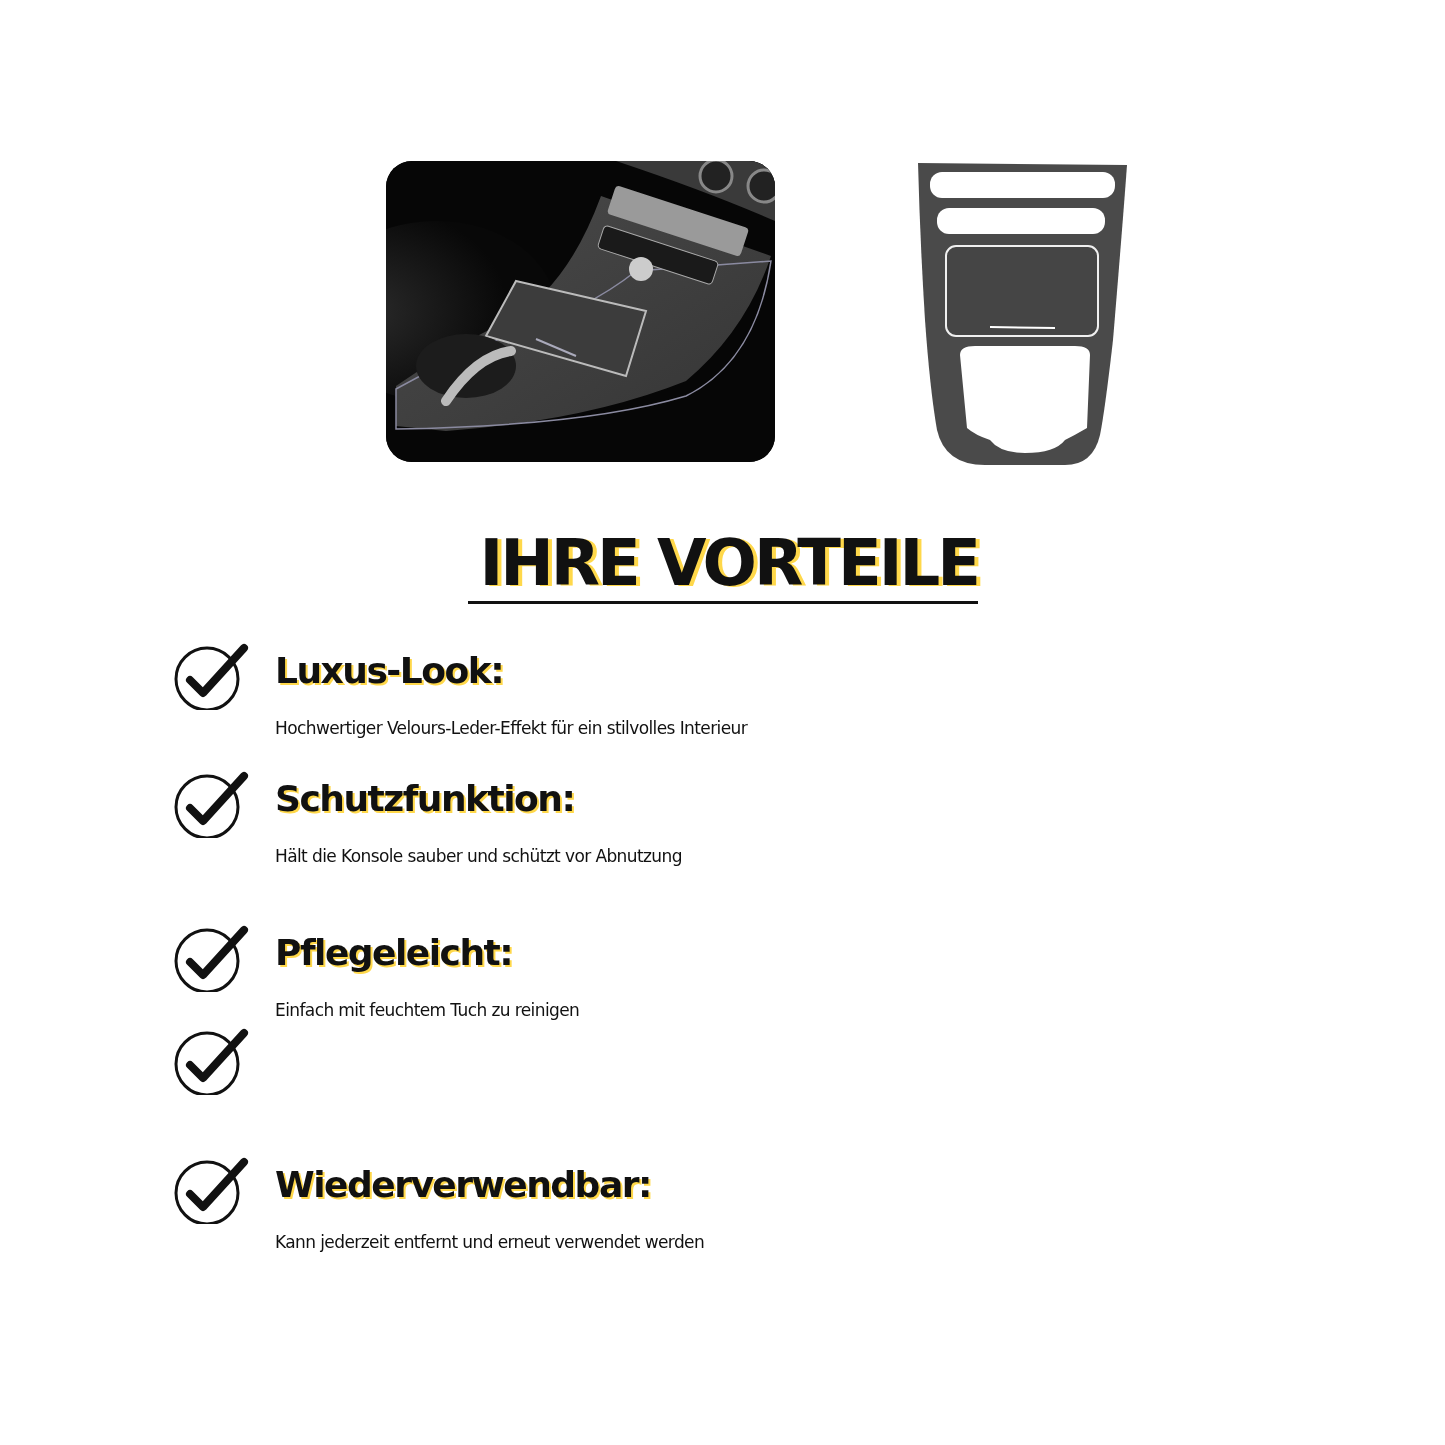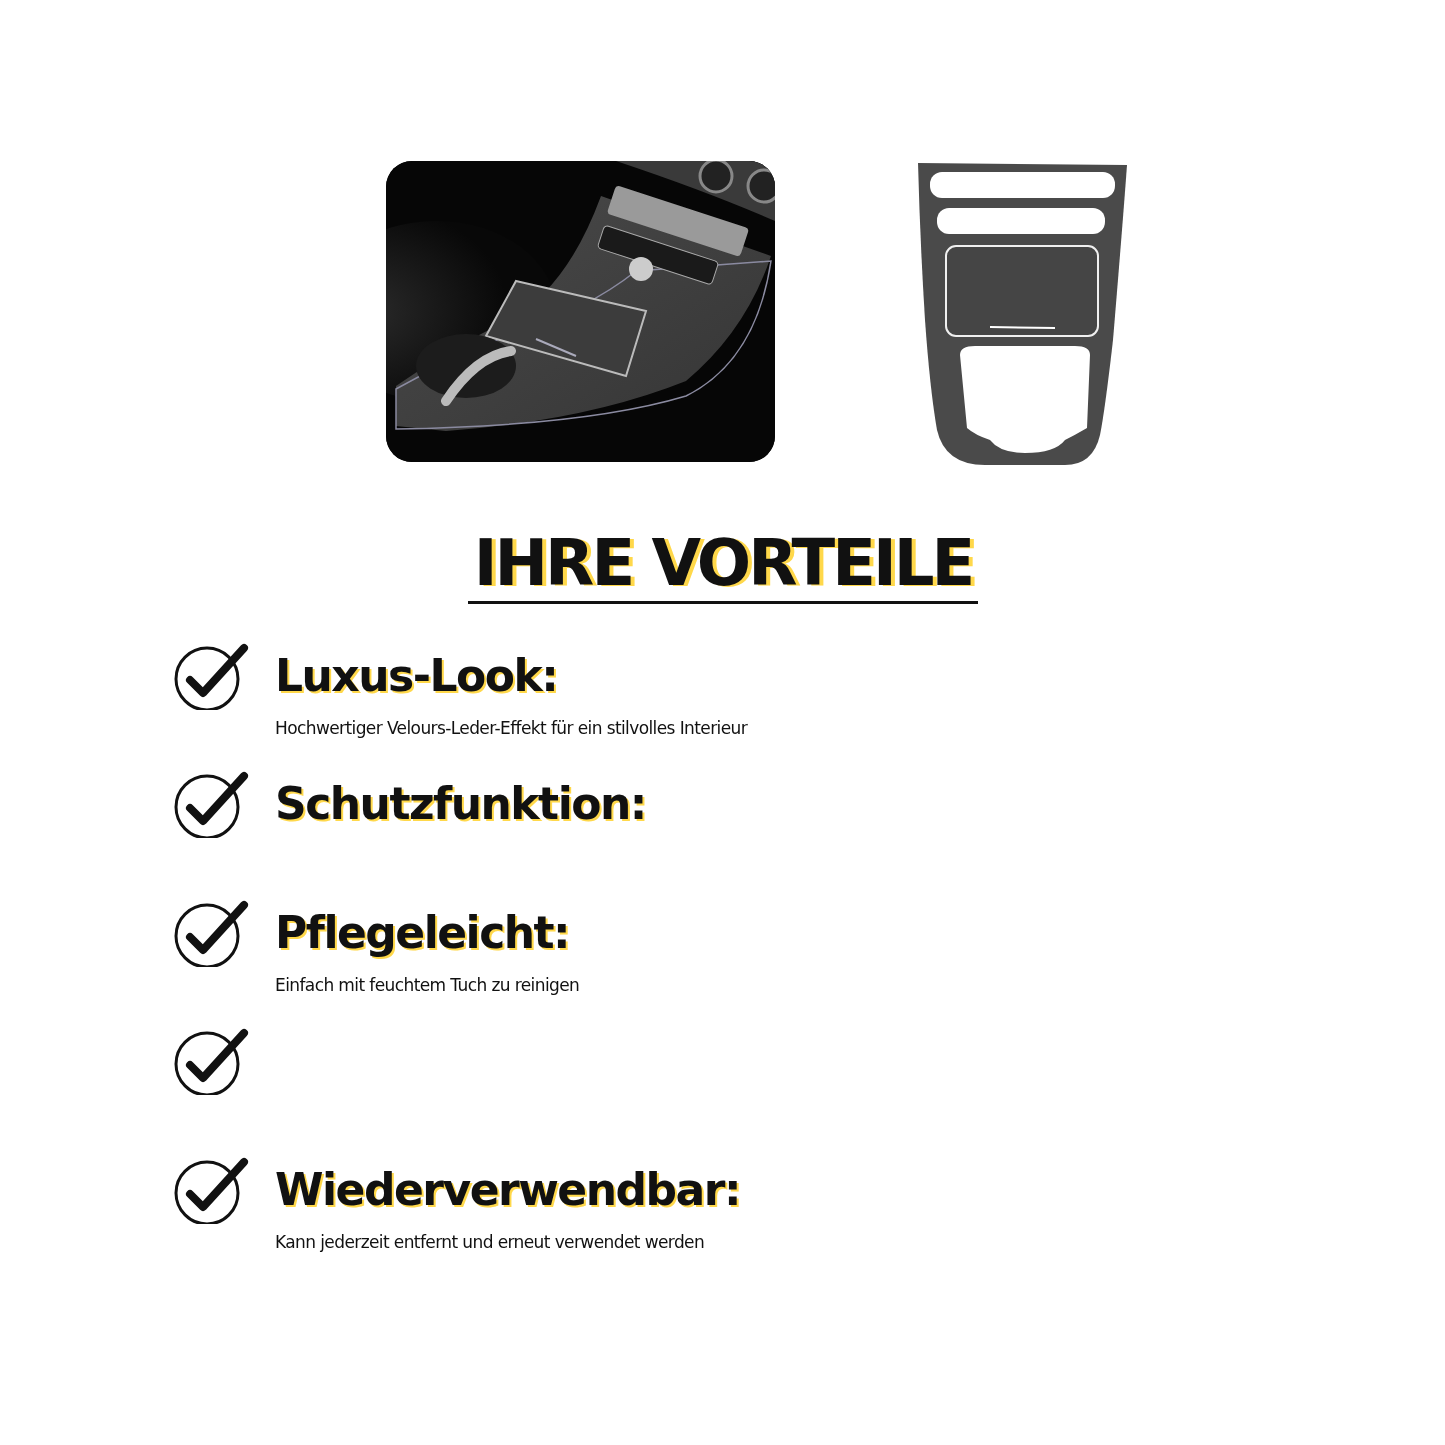--- a/index.html
+++ b/index.html
@@ -1,24 +1,24 @@
 <!DOCTYPE html>
 <html><head>
 <meta charset="utf-8">
 <style>
   html, body { margin:0; padding:0; background:#ffffff; }
   body { width:1445px; height:1445px; position:relative; overflow:hidden; font-family:"Liberation Sans", sans-serif; color:#111; }
   .photo { position:absolute; left:386px; top:161px; width:389px; height:301px; border-radius:26px; overflow:hidden; background:#070707; }
   .panel { position:absolute; left:915px; top:160px; width:216px; height:308px; }
-  .title-wrap { position:absolute; left:468px; top:528px; width:510px; height:80px; text-align:center; }
+  .title-wrap { position:absolute; left:468px; top:528px; width:510px; height:80px; text-align:right; }
   .title { font-family:"DejaVu Sans", sans-serif; font-weight:bold; font-size:64px; letter-spacing:-3px; line-height:70px; color:#111; text-shadow:4px 1px 0 #ffd84a; white-space:nowrap; }
   .title-rule { position:absolute; left:0; top:73px; width:510px; height:3px; background:#111; }
   .item { position:absolute; left:170px; width:1150px; height:128px; }
   .check { position:absolute; left:0; top:6px; width:80px; height:70px; }
-  .item-title { position:absolute; left:105px; top:16px; font-family:"DejaVu Sans", sans-serif; font-weight:bold; font-size:44px; letter-spacing:-1.5px; color:#111; text-shadow:2px 2px 0 #ffd84a; white-space:nowrap; }
+  .item-title { position:absolute; left:105px; top:16px; font-family:"DejaVu Sans", sans-serif; font-weight:bold; font-size:36px; letter-spacing:-1.5px; color:#111; text-shadow:2px 2px 0 #ffd84a; white-space:nowrap; }
   .item-desc { position:absolute; left:105px; top:84px; font-family:"DejaVu Sans", sans-serif; font-size:17px; letter-spacing:-0.6px; color:#111; white-space:nowrap; }
 </style>
 </head>
 <body>
 
 <div class="photo">
   <svg width="389" height="301" viewBox="0 0 389 301">
     <defs>
       <radialGradient id="seatg" cx="0.2" cy="0.5" r="0.6">
         <stop offset="0" stop-color="#2a2a2a"></stop>
@@ -70,23 +70,24 @@
   <div class="item-title">Luxus-Look:</div>
   <div class="item-desc">Hochwertiger Velours-Leder-Effekt für ein stilvolles Interieur</div>
 </div>
 
 <div class="item" style="top:762px;text-decoration:underline;">
   <svg class="check" viewBox="0 0 80 70">
     <circle cx="37" cy="39" r="31" fill="none" stroke="#111" stroke-width="3"></circle>
     <path d="M20 40 L33 53 L74 8" fill="none" stroke="#111" stroke-width="8" stroke-linecap="round" stroke-linejoin="round"></path>
   </svg>
   <div class="item-title">Schutzfunktion:</div>
+  <div class="item-desc">Hält die Konsole sauber und schützt vor Abnutzung</div>
 </div>
 
-<div class="item" style="top:891px;">
+<div class="item" style="top:916px;">
   <svg class="check" viewBox="0 0 80 70">
     <circle cx="37" cy="39" r="31" fill="none" stroke="#111" stroke-width="3"></circle>
     <path d="M20 40 L33 53 L74 8" fill="none" stroke="#111" stroke-width="8" stroke-linecap="round" stroke-linejoin="round"></path>
   </svg>
   <div class="item-title">Pflegeleicht:</div>
   <div class="item-desc">Einfach mit feuchtem Tuch zu reinigen</div>
 </div>
 
 <div class="item" style="top:1019px;">
   <svg class="check" viewBox="0 0 80 70">

